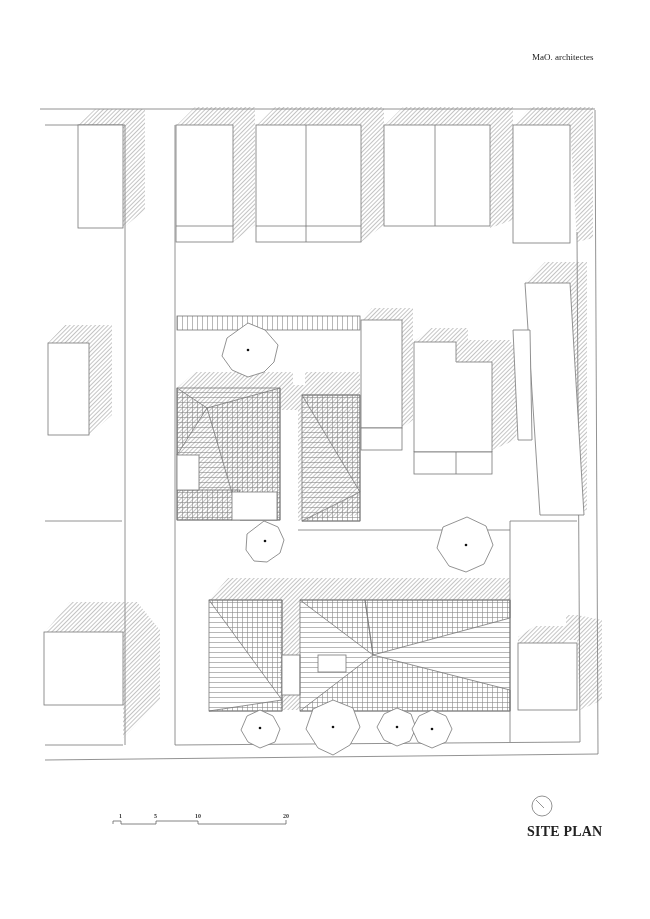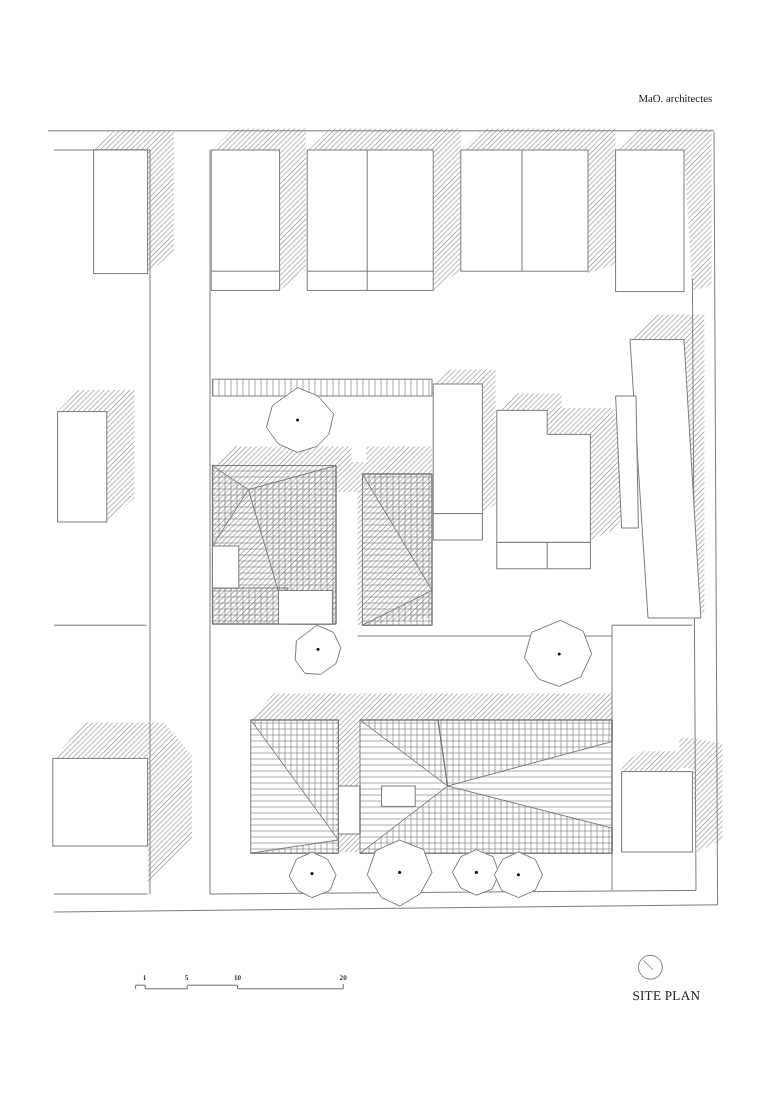--- a/index.html
+++ b/index.html
@@ -1,19 +1,19 @@
 <!DOCTYPE html>
 <html><head>
 <meta charset="utf-8">
 <style>
   html,body{margin:0;padding:0;background:#fff;}
   body{width:650px;height:919px;position:relative;overflow:hidden;font-family:"Liberation Serif",serif;}
   #plan{position:absolute;left:0;top:0;}
-  .credit{position:absolute;left:532px;top:77px;font-size:9px;color:#222;}
-  .title{position:absolute;left:527px;top:824px;font-size:11px;font-weight:normal;color:#222;letter-spacing:0.2px;}
+  .credit{position:absolute;left:532px;top:52px;font-size:9px;color:#222;}
+  .title{position:absolute;left:527px;top:824px;font-size:14px;font-weight:bold;color:#222;letter-spacing:0.2px;}
   .tick{position:absolute;top:813px;font-size:6px;font-weight:bold;color:#333;}
 </style>
 </head>
 <body>
 
 <svg id="plan" width="650" height="919" viewBox="0 0 650 919" xmlns="http://www.w3.org/2000/svg">
   <defs>
     <pattern id="h" patternUnits="userSpaceOnUse" width="3" height="3" patternTransform="rotate(45)">
       <line x1="0" y1="0" x2="0" y2="3" stroke="#8a8a8a" stroke-width="1"></line>
     </pattern>

